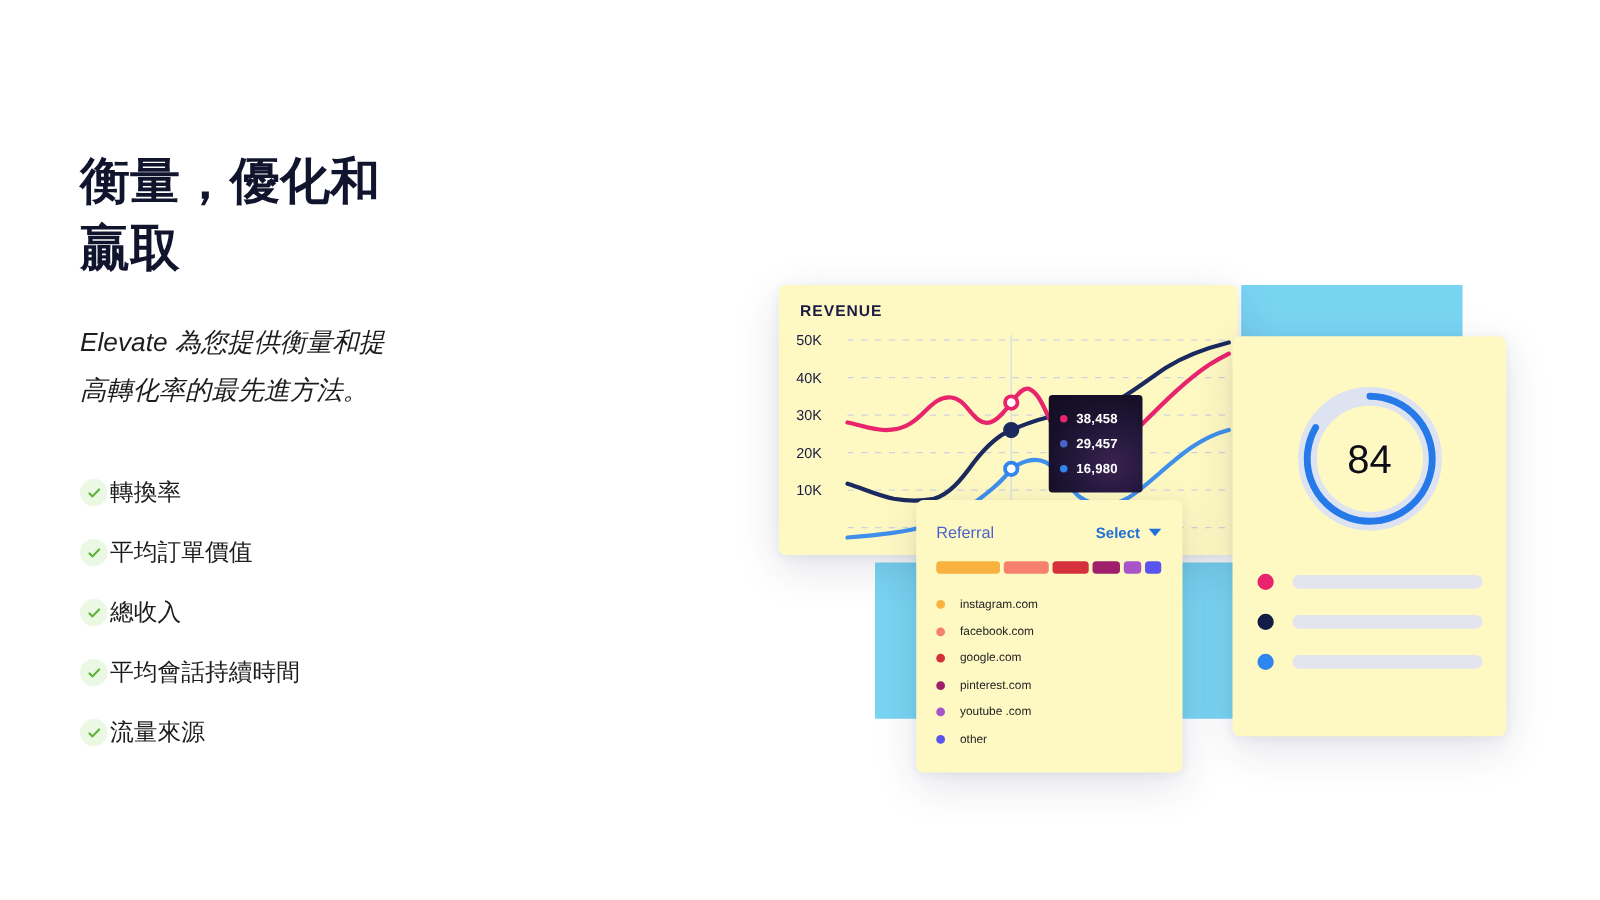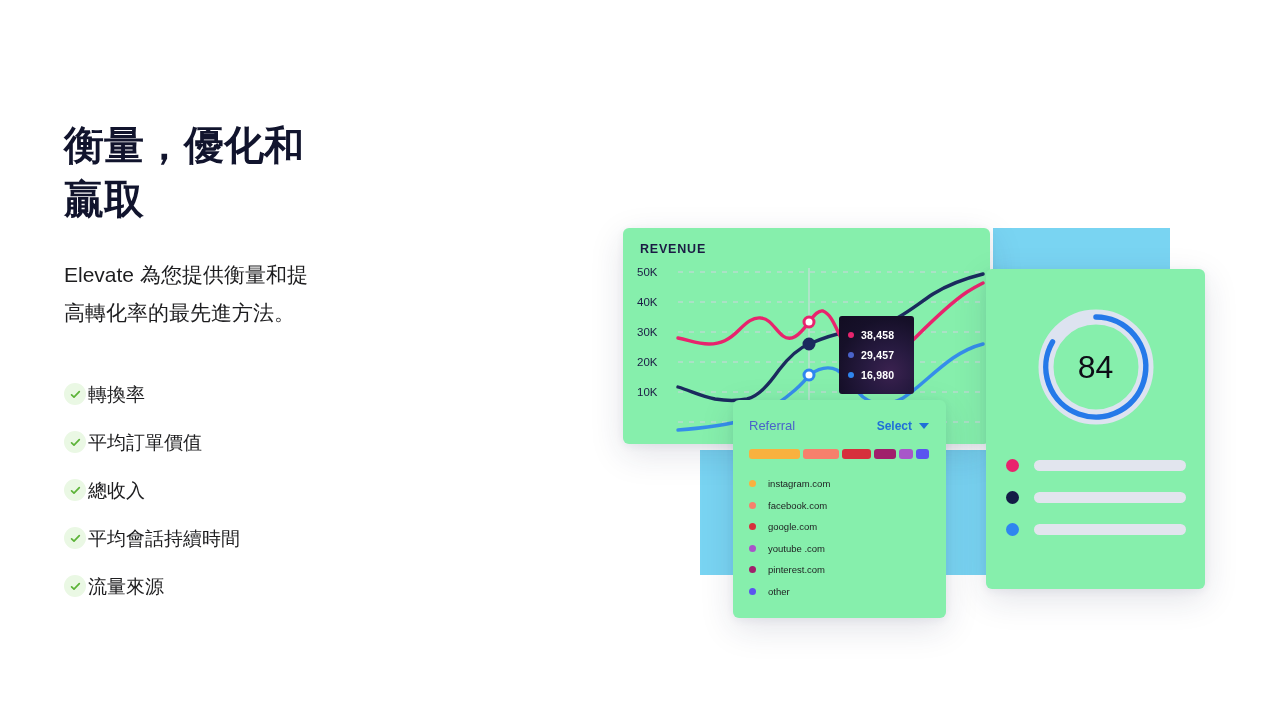--- a/index.html
+++ b/index.html
@@ -13,21 +13,21 @@
 
   
   .left { position: absolute; left: 64px; top: 118px; width: 300px; }
   .headline {
     font-size: 40px; line-height: 54px; font-weight: 700;
     color: #11142d; letter-spacing: 0px; white-space: pre-line;
   }
   .subcopy {
     margin-top: 30px;
     font-size: 21px; line-height: 38px; font-weight: 400;
-    color: #1d1d1f; white-space: pre-line; max-width: 250px;
+    color: #1d1d1f; white-space: pre-line; max-width: 250px; font-style: italic;
   }
   .checklist { margin-top: 38px; }
   .check-row {
     display: flex; align-items: center; gap: 2px;
     height: 48px;
   }
   .check-badge {
     width: 22px; height: 22px; border-radius: 50%;
     background: #eaf8e4; flex: 0 0 22px;
     display: flex; align-items: center; justify-content: center;
@@ -38,21 +38,21 @@
   
   .composition { position: absolute; left: 600px; top: 200px; width: 640px; height: 470px; }
 
   .blue-rect {
     position: absolute; background: #79d4f2;
   }
   .blue-rect.top-right { left: 393px; top: 28px; width: 177px; height: 61px; }
   .blue-rect.bottom-left { left: 100px; top: 250px; width: 290px; height: 125px; }
 
   .card {
-    position: absolute; background: #86efac; border-radius: 6px;
+    position: absolute; background: #fef9c3; border-radius: 6px;
     box-shadow: 0 10px 34px rgba(30,40,80,0.13), 0 2px 8px rgba(30,40,80,0.06);
   }
 
   
   .card-revenue { left: 23px; top: 28px; width: 367px; height: 216px; padding: 14px 0 0 0; }
   .rev-title {
     font-size: 12.5px; font-weight: 700; letter-spacing: 0.8px;
     color: #1b1b44; margin-left: 17px;
   }
   .rev-plot { position: absolute; left: 0; top: 32px; width: 367px; height: 184px; }
@@ -266,28 +266,28 @@
         </div>
         <div class="ref-item">
           <span class="ref-dot" style="background:#f6806c"></span>
           <span class="ref-name">facebook.com</span>
         </div>
         <div class="ref-item">
           <span class="ref-dot" style="background:#d6303c"></span>
           <span class="ref-name">google.com</span>
         </div>
         <div class="ref-item">
+          <span class="ref-dot" style="background:#a01f6b"></span>
+          <span class="ref-name">pinterest.com</span>
+        </div>
+        <div class="ref-item">
           <span class="ref-dot" style="background:#a855c9"></span>
           <span class="ref-name">youtube .com</span>
         </div>
         <div class="ref-item">
-          <span class="ref-dot" style="background:#a01f6b"></span>
-          <span class="ref-name">pinterest.com</span>
-        </div>
-        <div class="ref-item">
           <span class="ref-dot" style="background:#5a54f0"></span>
           <span class="ref-name">other</span>
         </div>
       </div>
     </div>
 
   </div>
 </div>
 
 </body></html>

